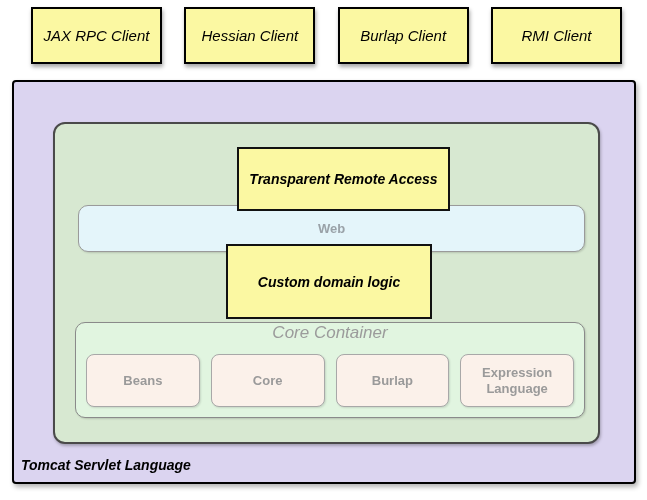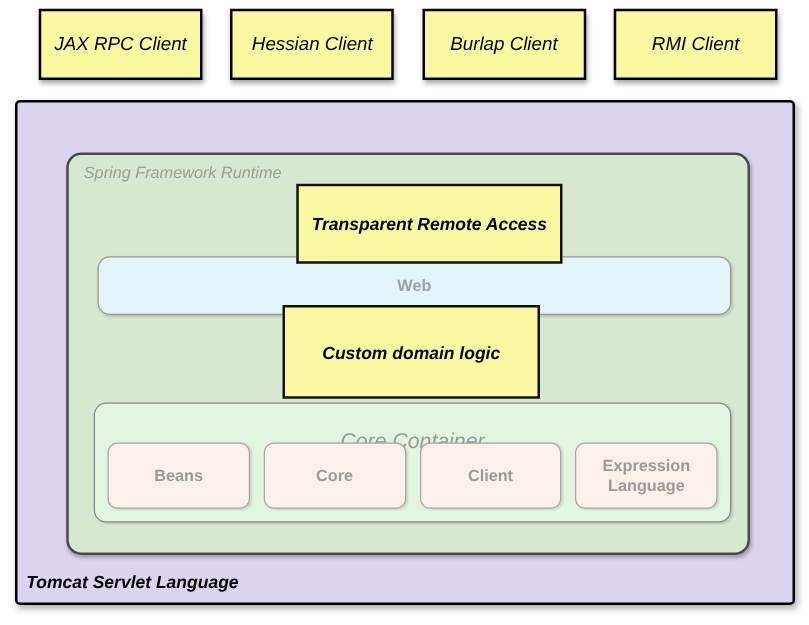--- a/index.html
+++ b/index.html
@@ -139,21 +139,21 @@
     background: #E1F5E0;
     border: 1px solid #8a8a8a;
     border-radius: 10px;
     box-shadow: 1px 1px 2px rgba(0,0,0,0.15);
   }
   .core-label {
     text-align: center;
     font-style: italic;
     font-size: 17px;
     color: #9b9b9b;
-    margin-top: 20px;
+    margin-top: 0;
   }
   .core-modules {
     position: absolute;
     left: 10px;
     right: 10px;
     top: 31px;
     height: 53px;
     display: flex;
     gap: 11px;
   }
@@ -182,36 +182,35 @@
   <div class="clients-row">
     <div class="client-box">JAX RPC Client</div>
     <div class="client-box">Hessian Client</div>
     <div class="client-box">Burlap Client</div>
     <div class="client-box">RMI Client</div>
   </div>
 
   <div class="tomcat">
 
     <div class="runtime">
-      <div class="runtime-label">Spring Framework Runtime</div>
 
       <div class="web-bar">
         <span class="web-label">Web</span>
       </div>
 
       <div class="yellow-box tra-box">Transparent Remote Access</div>
 
       <div class="yellow-box custom-box">Custom domain logic</div>
 
       <div class="core">
         <div class="core-label">Core Container</div>
         <div class="core-modules">
           <div class="module">Beans</div>
           <div class="module">Core</div>
-          <div class="module">Client</div>
+          <div class="module">Burlap</div>
           <div class="module">Expression Language</div>
         </div>
       </div>
     </div>
 
     <div class="tomcat-label">Tomcat Servlet Language</div>
   </div>
 
 </div>
 

